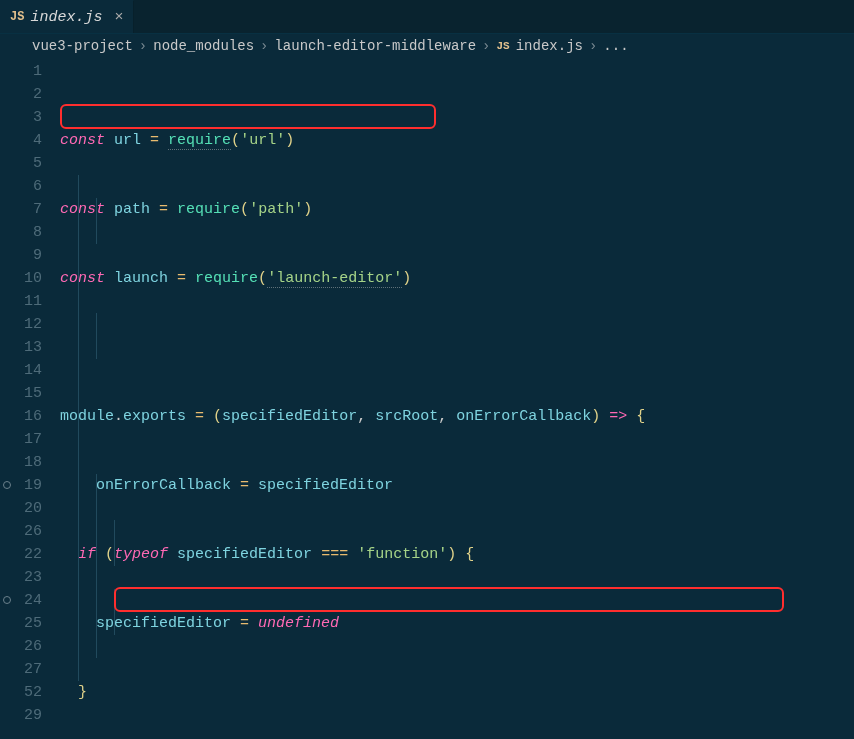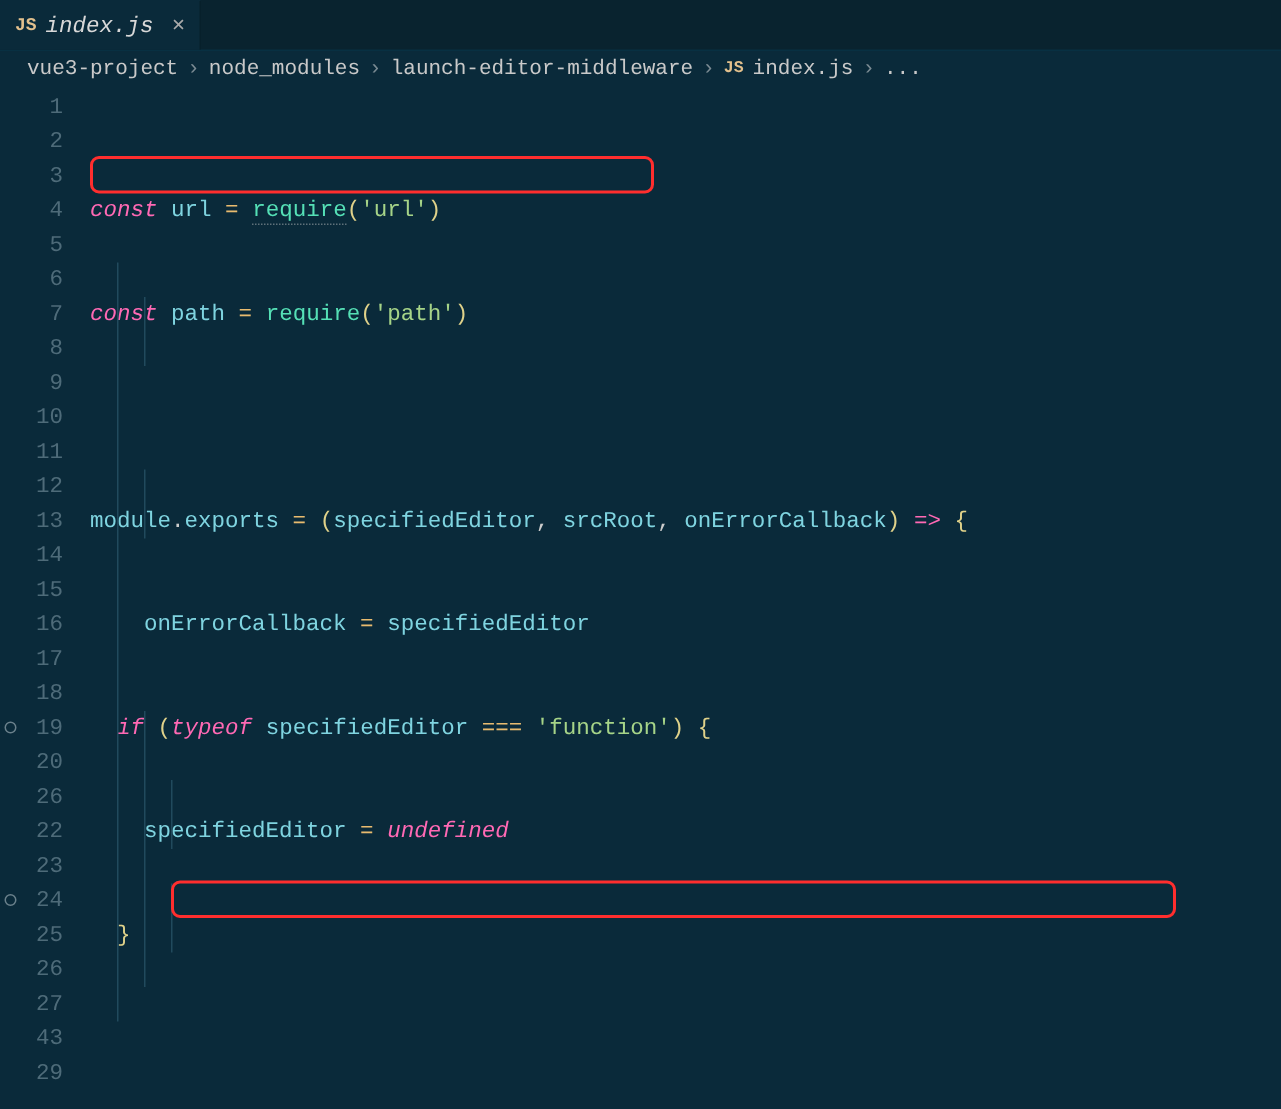--- a/index.html
+++ b/index.html
@@ -37,21 +37,21 @@
   .tab .close {
     color: #aaa;
     font-size: 15px;
     margin-left: 6px;
     cursor: pointer;
   }
   .breadcrumbs {
     display: flex;
     align-items: center;
     gap: 6px;
-    padding: 4px 18px;
+    padding: 4px 32px;
     font-size: 14px;
     color: #c9c9c9;
     background: #0a2a3a;
   }
   .breadcrumbs .sep { color: #7a8a92; }
   .breadcrumbs .js-icon {
     color: #e2c08d;
     font-weight: bold;
     font-size: 11px;
   }
@@ -157,27 +157,28 @@
       <div class="ln" style="position: relative;">18</div>
       <div class="ln" style="position: relative;">19<span class="bp"></span></div>
       <div class="ln" style="position: relative;">20</div>
       <div class="ln" style="position: relative;">26</div>
       <div class="ln" style="position: relative;">22</div>
       <div class="ln" style="position: relative;">23</div>
       <div class="ln" style="position: relative;">24<span class="bp"></span></div>
       <div class="ln" style="position: relative;">25</div>
       <div class="ln" style="position: relative;">26</div>
       <div class="ln" style="position: relative; margin-left: 16px;">27</div>
-      <div class="ln" style="position: relative;">43</div>
+      <div class="ln" style="position: relative;">52</div>
       <div class="ln" style="position: relative;">29</div>
     </div>
   <div class="code" id="code">
 
     <div class="line"><span class="tok-kw">const</span> <span class="tok-id">url</span> <span class="tok-op">=</span> <span class="tok-fn dotted">require</span><span class="tok-punc">(</span><span class="tok-str">'url'</span><span class="tok-punc">)</span></div>
     <div class="line"><span class="tok-kw">const</span> <span class="tok-id">path</span> <span class="tok-op">=</span> <span class="tok-fn">require</span><span class="tok-punc">(</span><span class="tok-str">'path'</span><span class="tok-punc">)</span></div>
+    <div class="line"><span class="tok-kw">const</span> <span class="tok-id">launch</span> <span class="tok-op">=</span> <span class="tok-fn">require</span><span class="tok-punc">(</span><span class="tok-str dotted">'launch-editor'</span><span class="tok-punc">)</span></div>
     <div class="line"></div>
     <div class="line"><span class="tok-id">module</span>.<span class="tok-id">exports</span> <span class="tok-op">=</span> <span class="tok-punc">(</span><span class="tok-id">specifiedEditor</span>, <span class="tok-id">srcRoot</span>, <span class="tok-id">onErrorCallback</span><span class="tok-punc">)</span> <span class="tok-kw">=&gt;</span> <span class="tok-punc">{</span></div>
     <div class="line">    <span class="tok-id">onErrorCallback</span> <span class="tok-op">=</span> <span class="tok-id">specifiedEditor</span></div>
     <div class="line">  <span class="tok-kw2">if</span> <span class="tok-punc">(</span><span class="tok-kw2">typeof</span> <span class="tok-id">specifiedEditor</span> <span class="tok-op">===</span> <span class="tok-str">'function'</span><span class="tok-punc">)</span> <span class="tok-punc">{</span></div>
     <div class="line">    <span class="tok-id">specifiedEditor</span> <span class="tok-op">=</span> <span class="tok-kw">undefined</span></div>
     <div class="line">  <span class="tok-punc">}</span></div>
     
     
     
     

